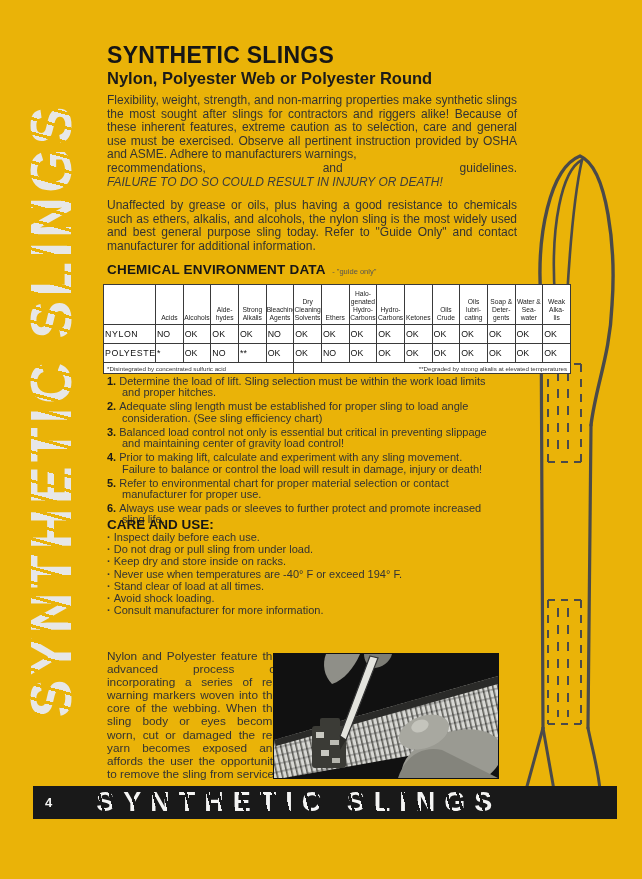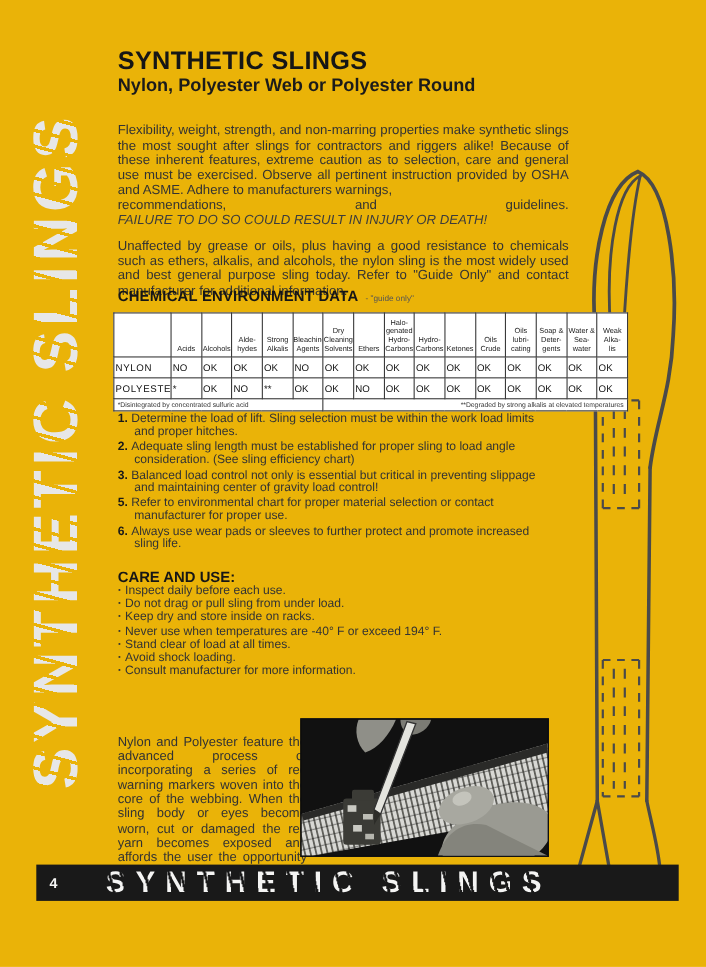--- a/index.html
+++ b/index.html
@@ -22,21 +22,21 @@
     }
   }
 
   
   .main { position:absolute; left:107px; top:0; width:410px; height:879px; z-index:2; }
   .main > * { position:absolute; left:0; width:410px; margin:0; }
 
   .title    { top:42px;  font-size:23px;   font-weight:bold; color:#161616; letter-spacing:0.3px; }
   .subtitle { top:69px;  font-size:16.5px; font-weight:bold; color:#1b1b1b; }
 
-  .para { font-size:12px; line-height:13.6px; text-align:justify; color:#333;margin-top:18px; }
+  .para { font-size:12px; line-height:13.6px; text-align:justify; color:#333; }
   .p1 { top:94px; }
   .p2 { top:199px; }
   .spread-line { text-align:justify; text-align-last:justify; }
   .warning { font-style:italic; color:#3c3c3c; }
 
   .chem-heading { top:262px; font-size:13.5px; font-weight:bold; color:#161616; letter-spacing:0.2px; }
   .chem-heading .note { font-size:7.5px; font-weight:normal; color:#555; letter-spacing:0; margin-left:3px; }
 
   .table-wrap { top:284px; left:-4px; width:468px; background:#fff; z-index:3; }
   table.chem { border-collapse:collapse; width:468px; table-layout:fixed; background:#fff; border:1.5px solid #222; }
@@ -244,20 +244,22 @@
             </tr>
           </tfoot>
         </table>
     </div>
 
     <h3 class="sel-heading">SELECTION/CONSIDERATIONS:</h3>
     <ul class="plain sel-list">
         <li><b>1. </b>Determine the load of lift.  Sling selection must be within the work load limits and proper hitches.</li>
         <li><b>2. </b>Adequate sling length must be established for proper sling to load angle consideration.  (See sling efficiency chart)</li>
         <li><b>3. </b>Balanced load control not only is essential but critical in preventing slippage and maintaining center of gravity load control!</li>
+        <li><b>4. </b>Prior to making lift, calculate and experiment with any sling movement.
+Failure to balance or control the load will result in damage, injury or death!</li>
         <li><b>5. </b>Refer to environmental chart for proper material selection or contact manufacturer for proper use.</li>
         <li><b>6. </b>Always use wear pads or sleeves to further protect and promote increased sling life.</li>
       </ul>
 
     <h3 class="care-heading">CARE AND USE:</h3>
     <ul class="plain care-list">
         <li><span class="dot">· </span>Inspect daily before each use.</li>
         <li><span class="dot">· </span>Do not drag or pull sling from under load.</li>
         <li><span class="dot">· </span>Keep dry and store inside on racks.</li>
         <li><span class="dot">· </span>Never use when temperatures are -40° F or exceed 194° F.</li>

